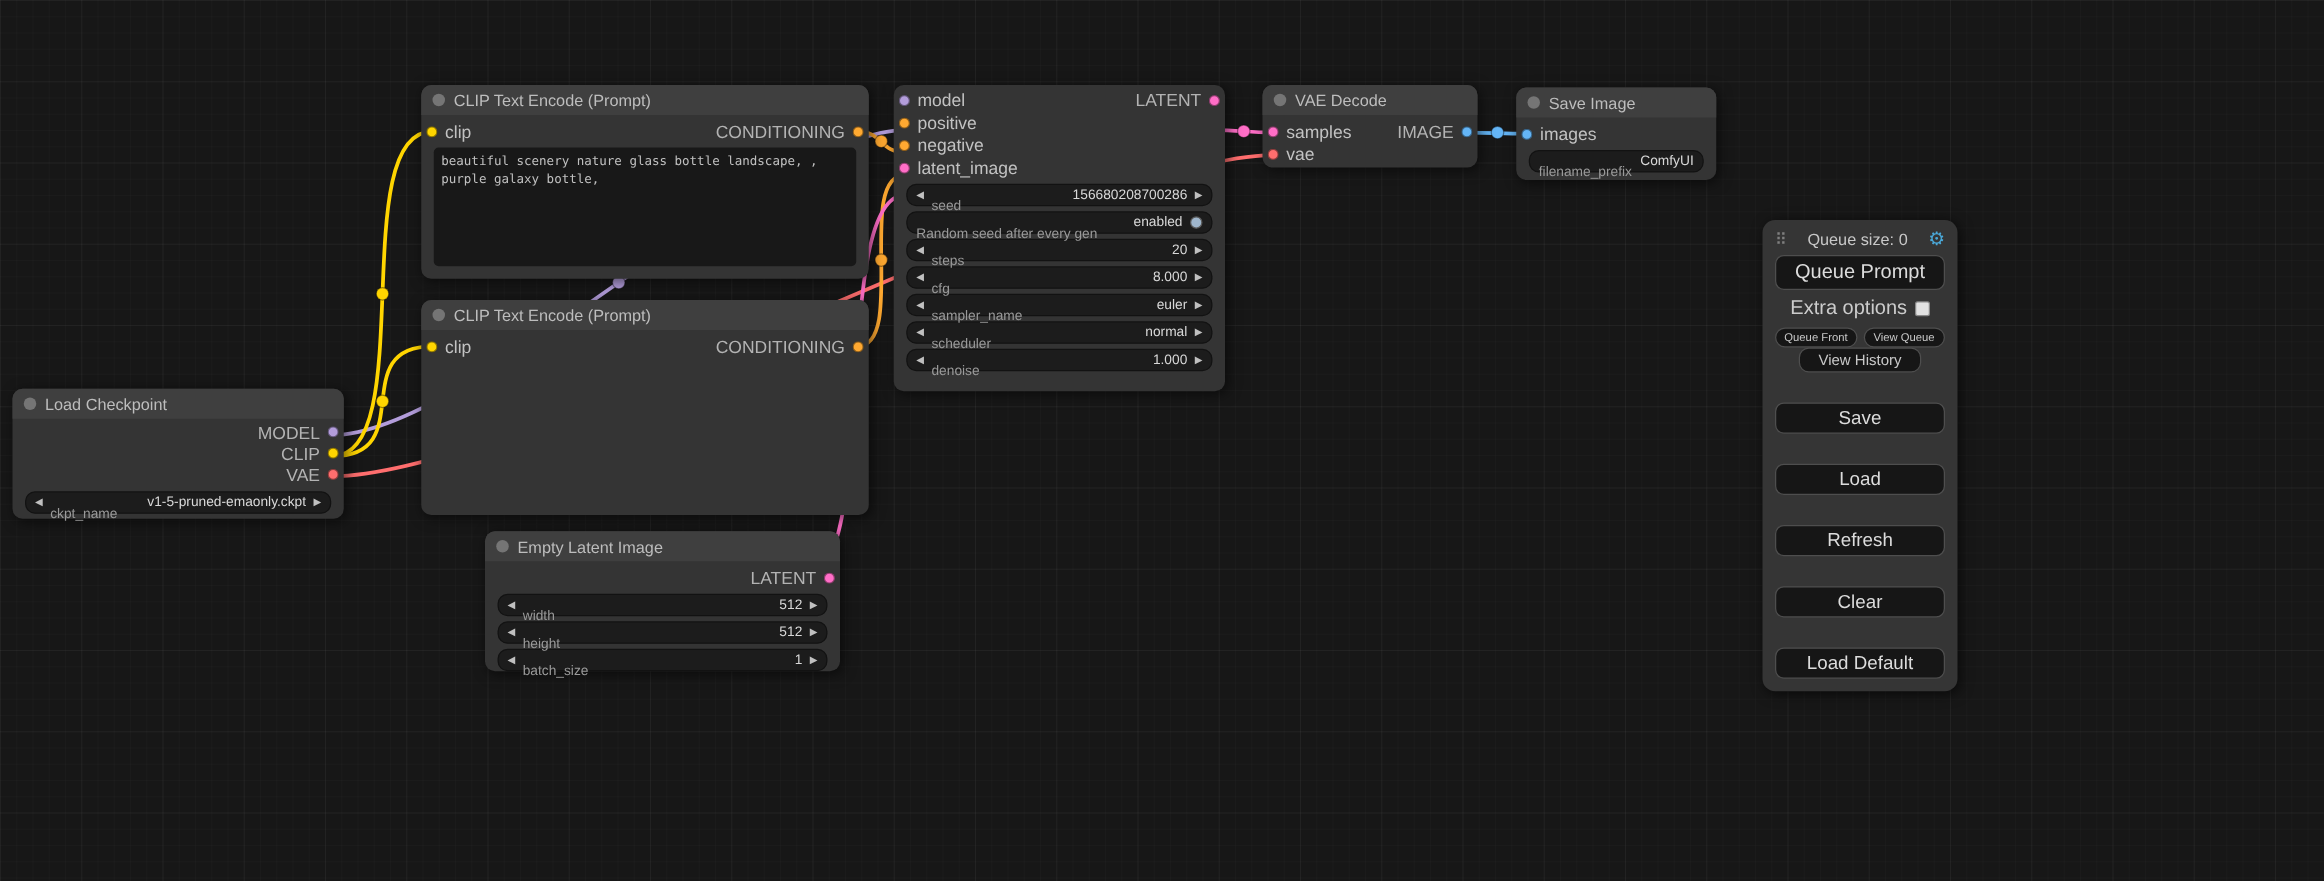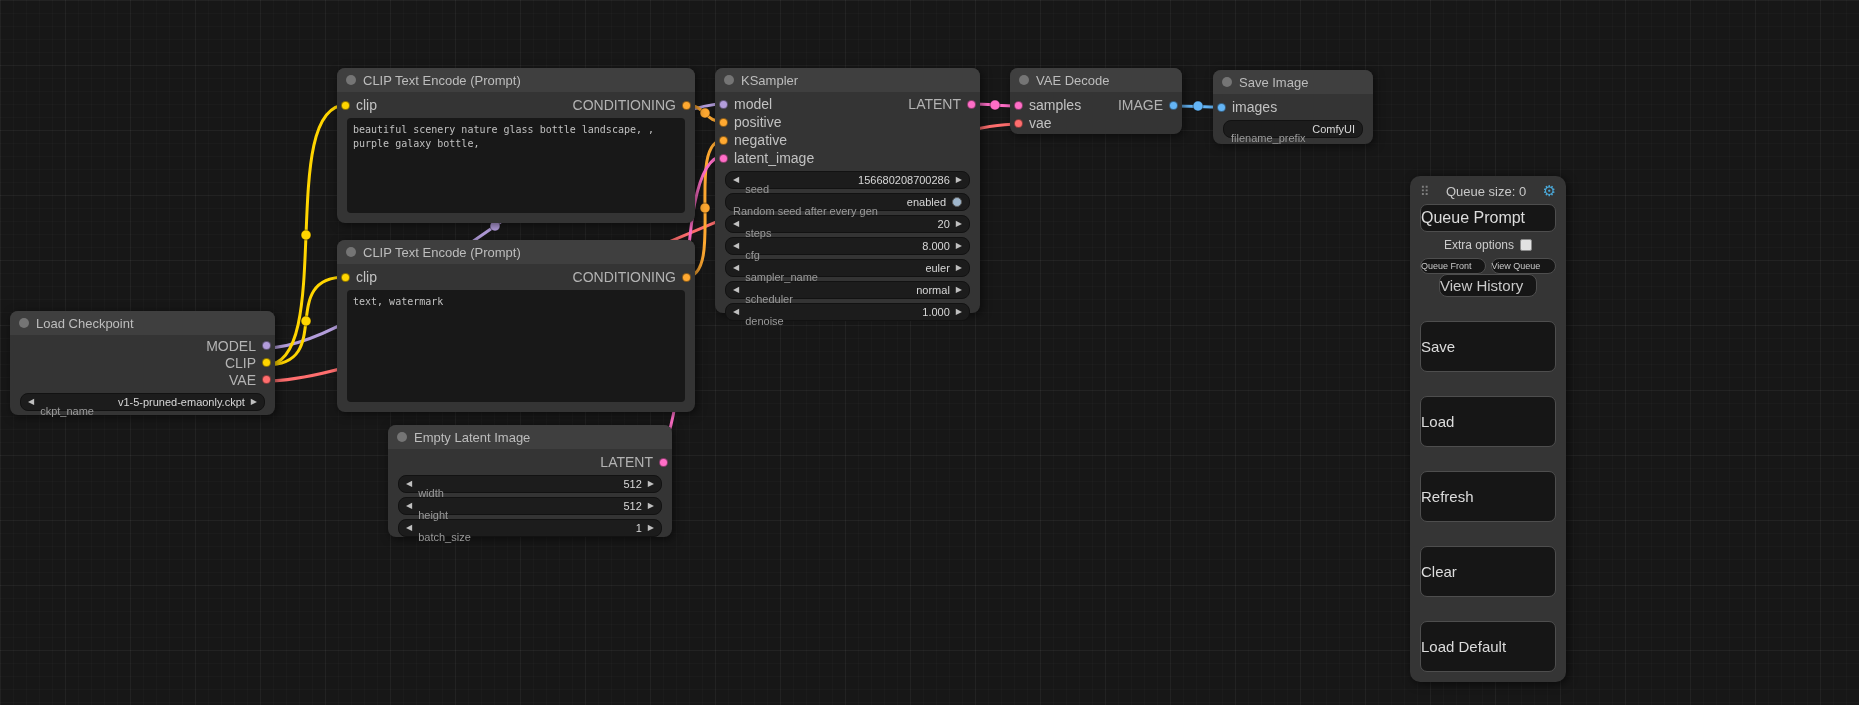--- a/index.html
+++ b/index.html
@@ -44,28 +44,28 @@
     color:#c0c0c0;font-family:"DejaVu Sans Mono",monospace;font-size:10px;padding:5px 6px;
     resize:none;line-height:1.4;box-sizing:border-box;outline:none;}
   
   .menu{position:absolute;left:1410px;top:176px;width:156px;z-index:3;background:#353535;
     border-radius:10px;box-shadow:2px 2px 10px rgba(0,0,0,.6);padding:4px 10px 10px;box-sizing:border-box;}
   .menu-header{display:flex;align-items:center;height:22px;color:#c8c8c8;font-size:13px;}
   .drag-handle{color:#7f7f7f;font-size:13px;cursor:grab;}
   .queue-size{flex:1;text-align:center;}
   .gear{color:#4aa8d8;font-size:15px;cursor:pointer;}
   .btn{display:block;width:100%;background:#161616;border:1px solid #4e4e4e;border-radius:7px;
-    color:#dcdcdc;font-size:15px;padding:2px 0;text-align:left;cursor:pointer;font-family:inherit;box-sizing:border-box;}
+    color:#dcdcdc;font-size:15px;padding:2px 0;text-align:center;cursor:pointer;font-family:inherit;box-sizing:border-box;}
   .btn-queue{font-size:16px;padding:4px 0;margin:2px 0 6px;}
-  .extra-row{display:flex;align-items:center;justify-content:center;gap:6px;color:#cccccc;font-size:12px;margin-bottom:6px;}
+  .extra-row{display:flex;align-items:center;justify-content:center;gap:6px;color:#cccccc;font-size:16px;margin-bottom:6px;}
   .checkbox{width:10px;height:10px;background:#e2e2e2;border:1px solid #8a8a8a;border-radius:2px;cursor:pointer;}
   .small-row{display:flex;gap:5px;margin-bottom:0;}
   .btn-small{font-size:9px;padding:2px 0;border-radius:8px;flex:1;color:#c9c9c9;}
-  .btn-history{display:block;width:72%;margin:0 auto 12px;font-size:15px;padding:2px 0;border-radius:8px;color:#c9c9c9;}
-  .btn-big{margin-top:24px;font-size:15px;padding:16px 0;}
+  .btn-history{display:block;width:72%;margin:0 auto 12px;font-size:12px;padding:2px 0;border-radius:8px;color:#c9c9c9;}
+  .btn-big{margin-top:24px;font-size:15px;padding:3px 0;}
 </style>
 </head>
 <body>
 
 <svg id="wires" width="1859" height="705">
   <g fill="none" stroke-width="3">
     <path d="M266,348 C376,348 614,104 724,104" stroke="#b39ddb"></path>
     <path d="M266,365 C336,365 276,105 346,105" stroke="#ffd500"></path>
     <path d="M266,365 C336,365 276,277 346,277" stroke="#ffd500"></path>
     <path d="M266,381 C420,381 870,124 1019,124" stroke="#ff6e6e"></path>
@@ -151,21 +151,20 @@
       <span class="slot-in">
           <span class="dot c-clip"></span>
           <span>clip</span>
         </span>
       <span class="slot-out">
           <span>CONDITIONING</span>
           <span class="dot c-cond"></span>
         </span>
     </div>
   </div>
-  <textarea class="prompt-text" style="top: 50px; height: 112px;" spellcheck="false">text, watermark</textarea>
 </div>
 
 <div class="node" style="left:388px;top:425px;width:284px;height:112px;">
   <div class="node-title">
     <span class="title-dot"></span>
     <span>Empty Latent Image</span>
   </div>
   <div class="node-body" style="padding-top:4px;">
     <div class="slot-row outonly">
       <span class="slot-out">
@@ -188,24 +187,20 @@
     <div class="widget">
       <span class="w-arrow">◀</span>
       <span class="w-label">batch_size</span>
       <span class="w-value">1</span>
       <span class="w-arrow">▶</span>
     </div>
   </div>
 </div>
 
 <div class="node" style="left:715px;top:68px;width:265px;height:245px;">
-  <div class="node-title">
-    <span class="title-dot"></span>
-    <span>KSampler</span>
-  </div>
   <div class="node-body">
     <div class="slot-row both">
       <span class="slot-in">
           <span class="dot c-model"></span>
           <span>model</span>
         </span>
       <span class="slot-out">
           <span>LATENT</span>
           <span class="dot c-latent"></span>
         </span>

